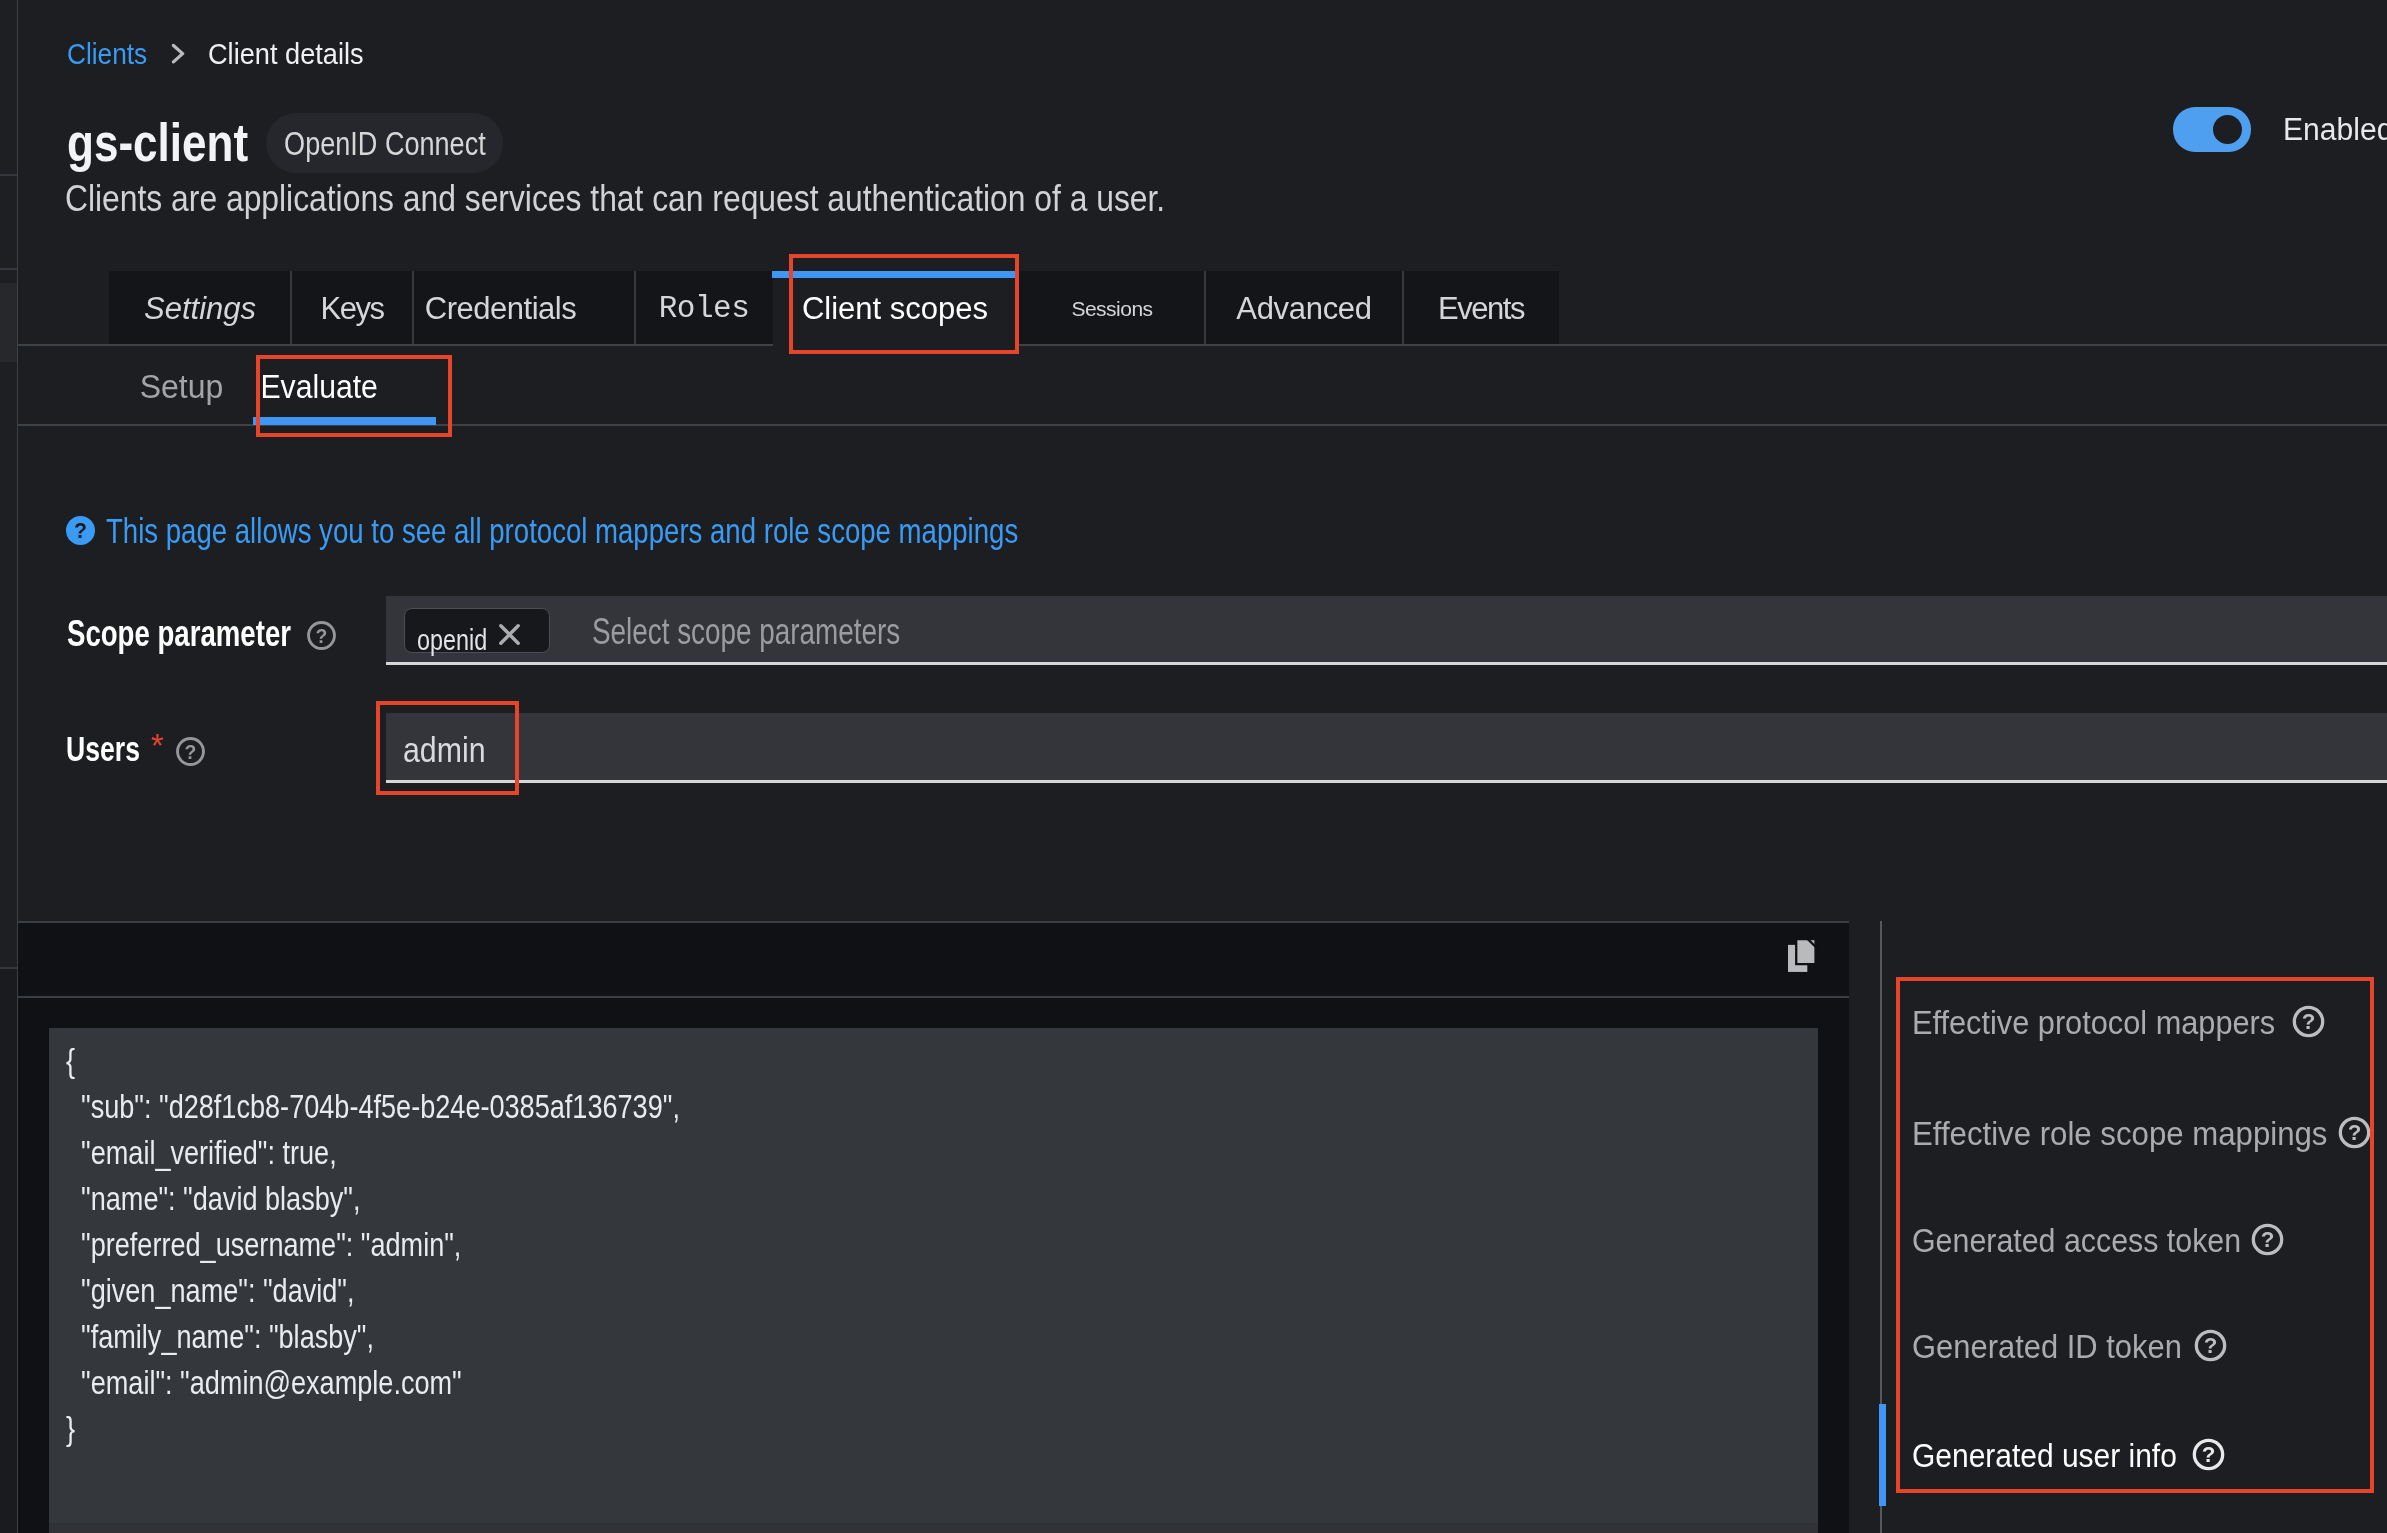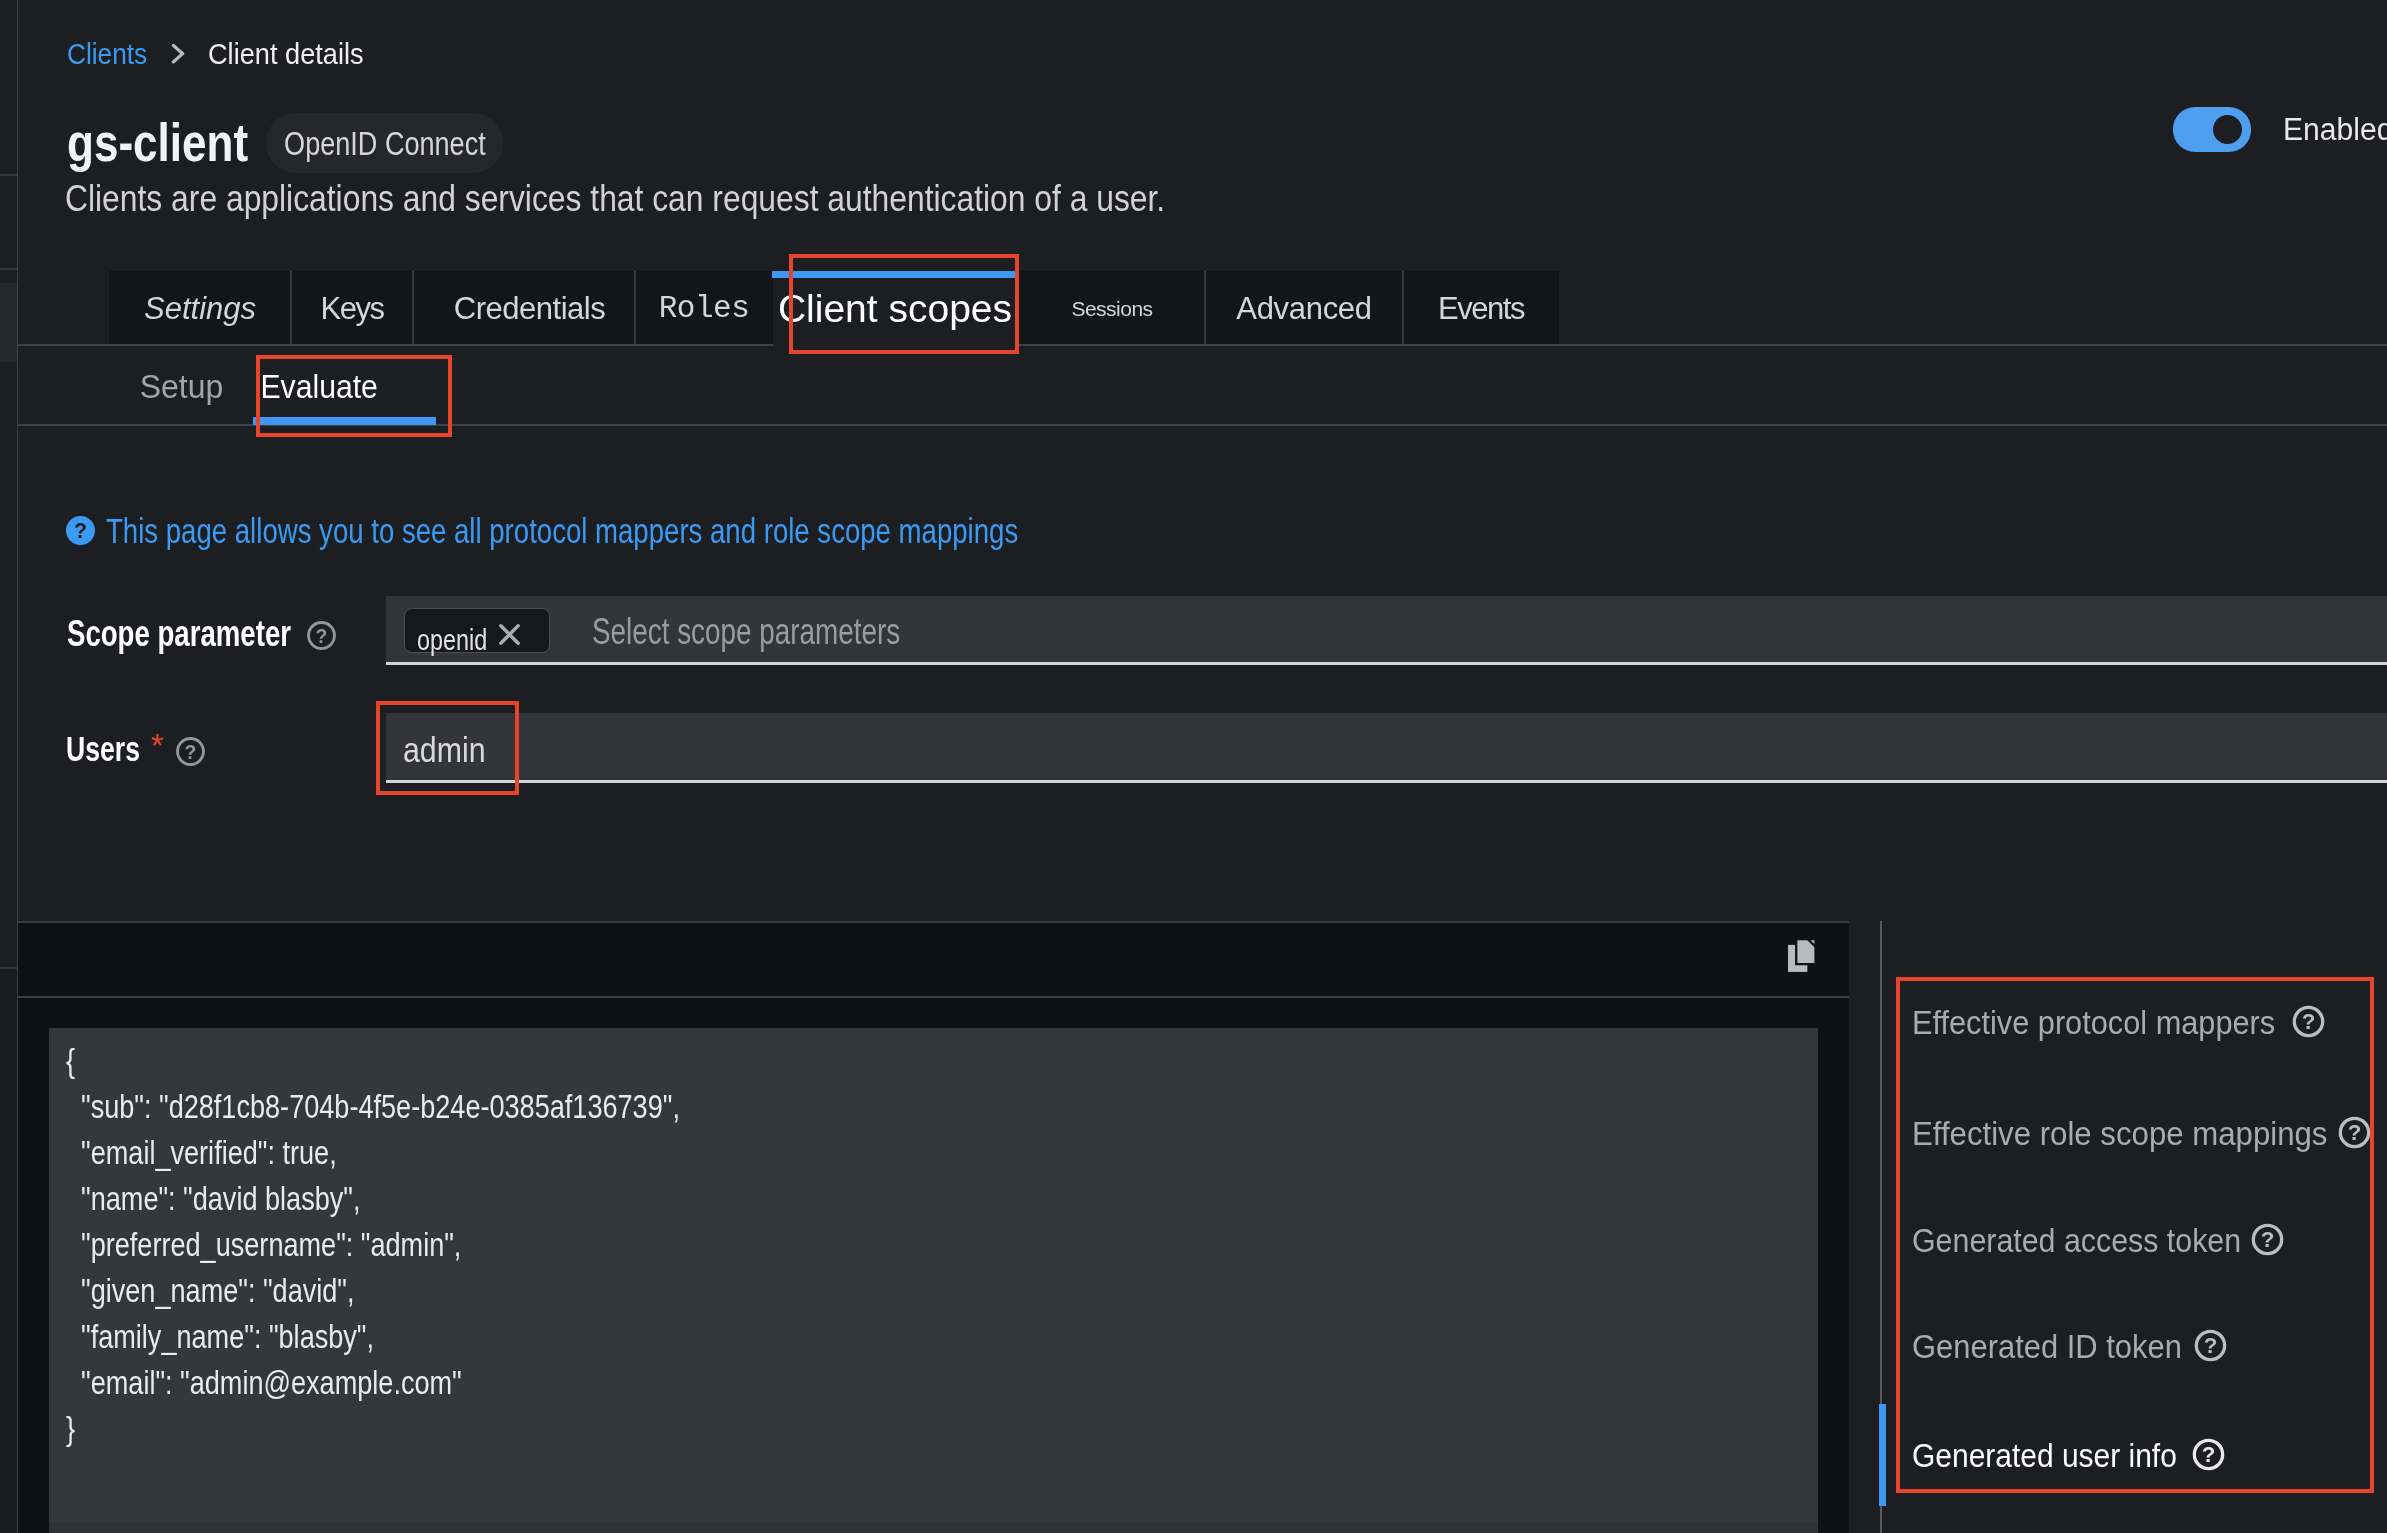--- a/index.html
+++ b/index.html
@@ -62,28 +62,28 @@
 
 <div class="abs" style="left:17.5px;top:344px;width:755px;height:1.9px;background:#3e4145;"></div>
 <div class="abs" style="left:1019px;top:344px;width:1368px;height:1.9px;background:#3e4145;"></div>
 
 <div class="abs vc" style="left:109px;top:272px;width:182px;height:73px;justify-content:center;font-style:italic;">
     <span style="color:#d4d6d8;font-size:31px;">Settings</span>
   </div>
 <div class="abs vc" style="left:291px;top:272px;width:122px;height:73px;justify-content:center;">
     <span style="color:#d4d6d8;font-size:31px;letter-spacing:-1.5px;">Keys</span>
   </div>
-<div class="abs vc" style="left:419px;top:272px;width:221px;height:73px;justify-content:center;">
+<div class="abs vc" style="left:390px;top:272px;width:221px;height:73px;justify-content:center;">
     <span style="color:#d4d6d8;font-size:31px;letter-spacing:-0.5px;">Credentials</span>
   </div>
 <div class="abs vc" style="left:635px;top:272px;width:138px;height:73px;justify-content:center;">
     <span style="color:#d4d6d8;font-size:31px;letter-spacing:-0.5px;font-family:Liberation Mono, monospace;">Roles</span>
   </div>
 <div class="abs vc" style="left:772px;top:272px;width:246px;height:73px;justify-content:center;">
-    <span style="color:#ffffff;font-size:39px;">Client scopes</span>
+    <span style="color:#ffffff;font-size:31px;">Client scopes</span>
   </div>
 <div class="abs vc" style="left:1019px;top:272px;width:186px;height:73px;justify-content:center;">
     <span style="color:#d4d6d8;font-size:21px;letter-spacing:-0.5px;">Sessions</span>
   </div>
 <div class="abs vc" style="left:1205px;top:272px;width:198px;height:73px;justify-content:center;">
     <span style="color:#d4d6d8;font-size:31px;letter-spacing:-0.3px;">Advanced</span>
   </div>
 <div class="abs vc" style="left:1403px;top:272px;width:156px;height:73px;justify-content:center;">
     <span style="color:#d4d6d8;font-size:31px;letter-spacing:-1.5px;">Events</span>
   </div>

